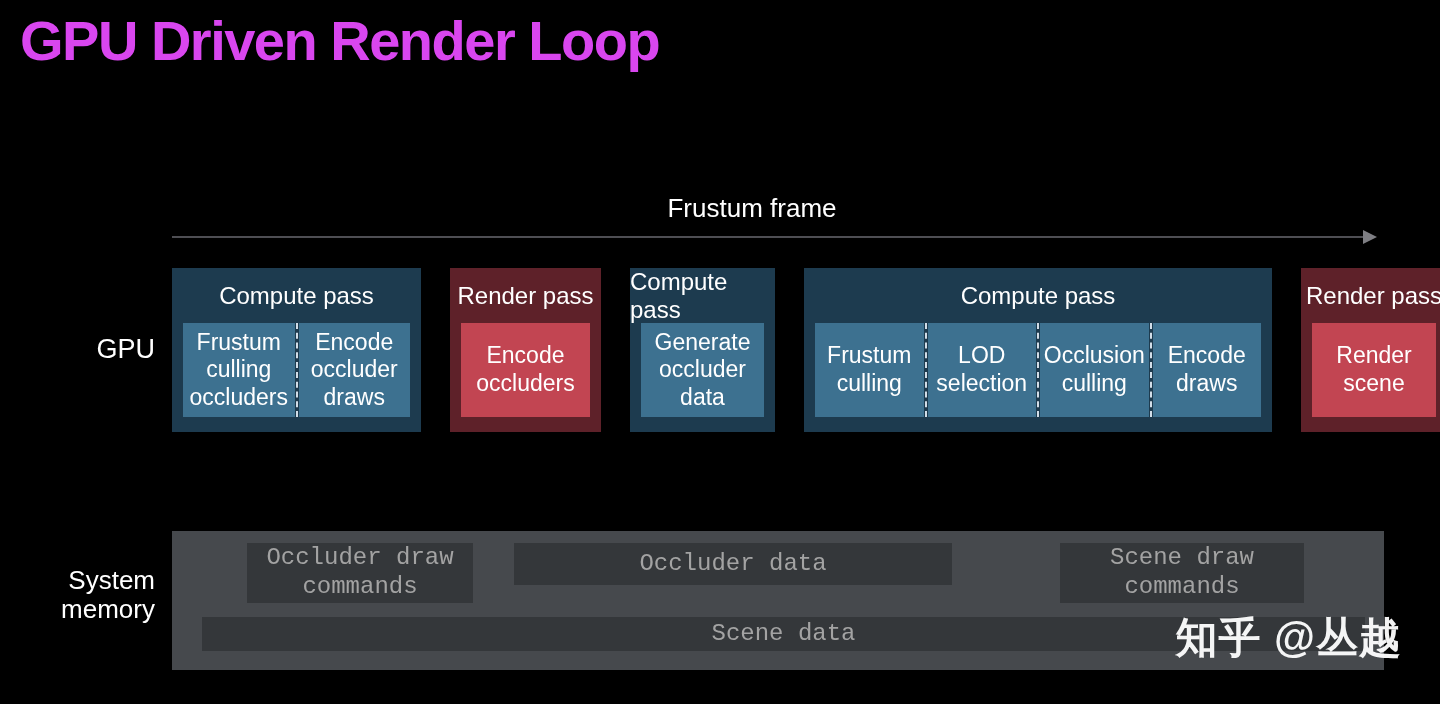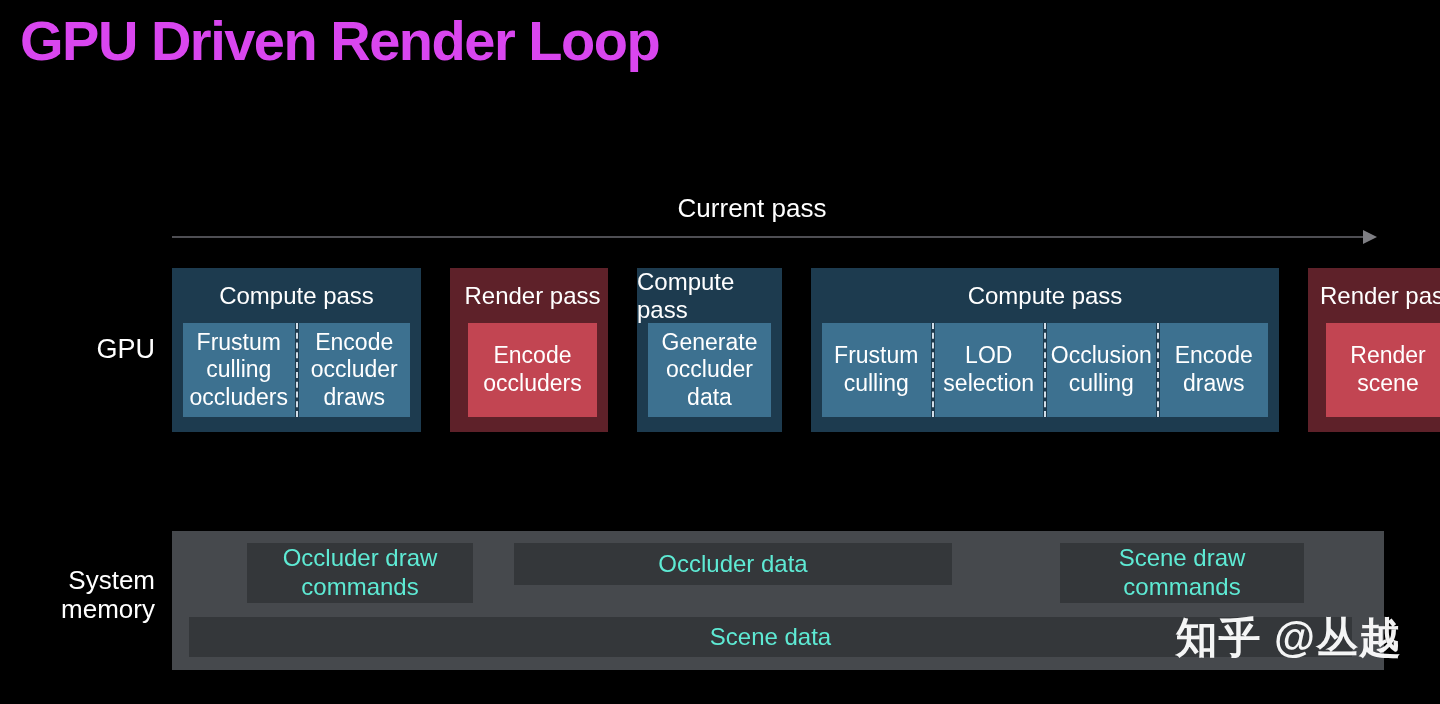--- a/index.html
+++ b/index.html
@@ -72,21 +72,21 @@
     height: 164px;
     display: flex;
     gap: 29px;
     justify-content: space-between;
   }
   .pass {
     display: flex;
     flex-direction: column;
   }
   .pass.compute { background: var(--compute-pass-bg, #1d3b4f); }
-  .pass.render  { background: var(--render-pass-bg, #5e2129); padding-left: 7px; }
+  .pass.render  { background: var(--render-pass-bg, #5e2129); }
   .w1 { width: 249px; }
   .w2 { width: 151px; }
   .w3 { width: 145px; }
   .w4 { width: 468px; }
   .w5 { width: 146px; }
 
   .pass-label {
     height: 55px;
     display: flex;
     align-items: center;
@@ -139,45 +139,46 @@
   }
   .mem-block {
     position: absolute;
     background: var(--memory-block-bg, #34373a);
     display: flex;
     align-items: center;
     justify-content: center;
     text-align: center;
     font-size: 24px;
     line-height: 1.2;
-    color: #5eead4;
+    color: #a3a3a3;
+    font-family: Liberation Mono, monospace;
   }
   .mem-occluder-draw { left: 75px;  top: 12px; width: 226px;  height: 60px; }
   .mem-occluder-data { left: 342px; top: 12px; width: 438px;  height: 42px; }
   .mem-scene-draw    { left: 888px; top: 12px; width: 244px;  height: 60px; }
-  .mem-scene-data    { left: 17px;  top: 86px; width: 1163px; height: 40px; }
+  .mem-scene-data    { left: 30px;  top: 86px; width: 1163px; height: 34px; }
 
   .watermark {
     position: absolute;
     right: 38px;
     top: 610px;
     font-size: 42px;
     font-weight: 600;
     color: rgba(255, 255, 255, 0.95);
     letter-spacing: 1px;
   }
 </style>
 </head>
 <body>
 
 <div class="slide">
 
   <h1 class="title">GPU Driven Render Loop</h1>
 
-  <div class="timeline-label">Current pass</div>
+  <div class="timeline-label">Frustum frame</div>
   <div class="timeline-arrow">
     <span class="arrow-head"></span>
   </div>
 
   <div class="gpu-label">GPU</div>
 
   <div class="gpu-row">
 
     <div class="pass compute w1">
       <div class="pass-label">Compute pass</div>

